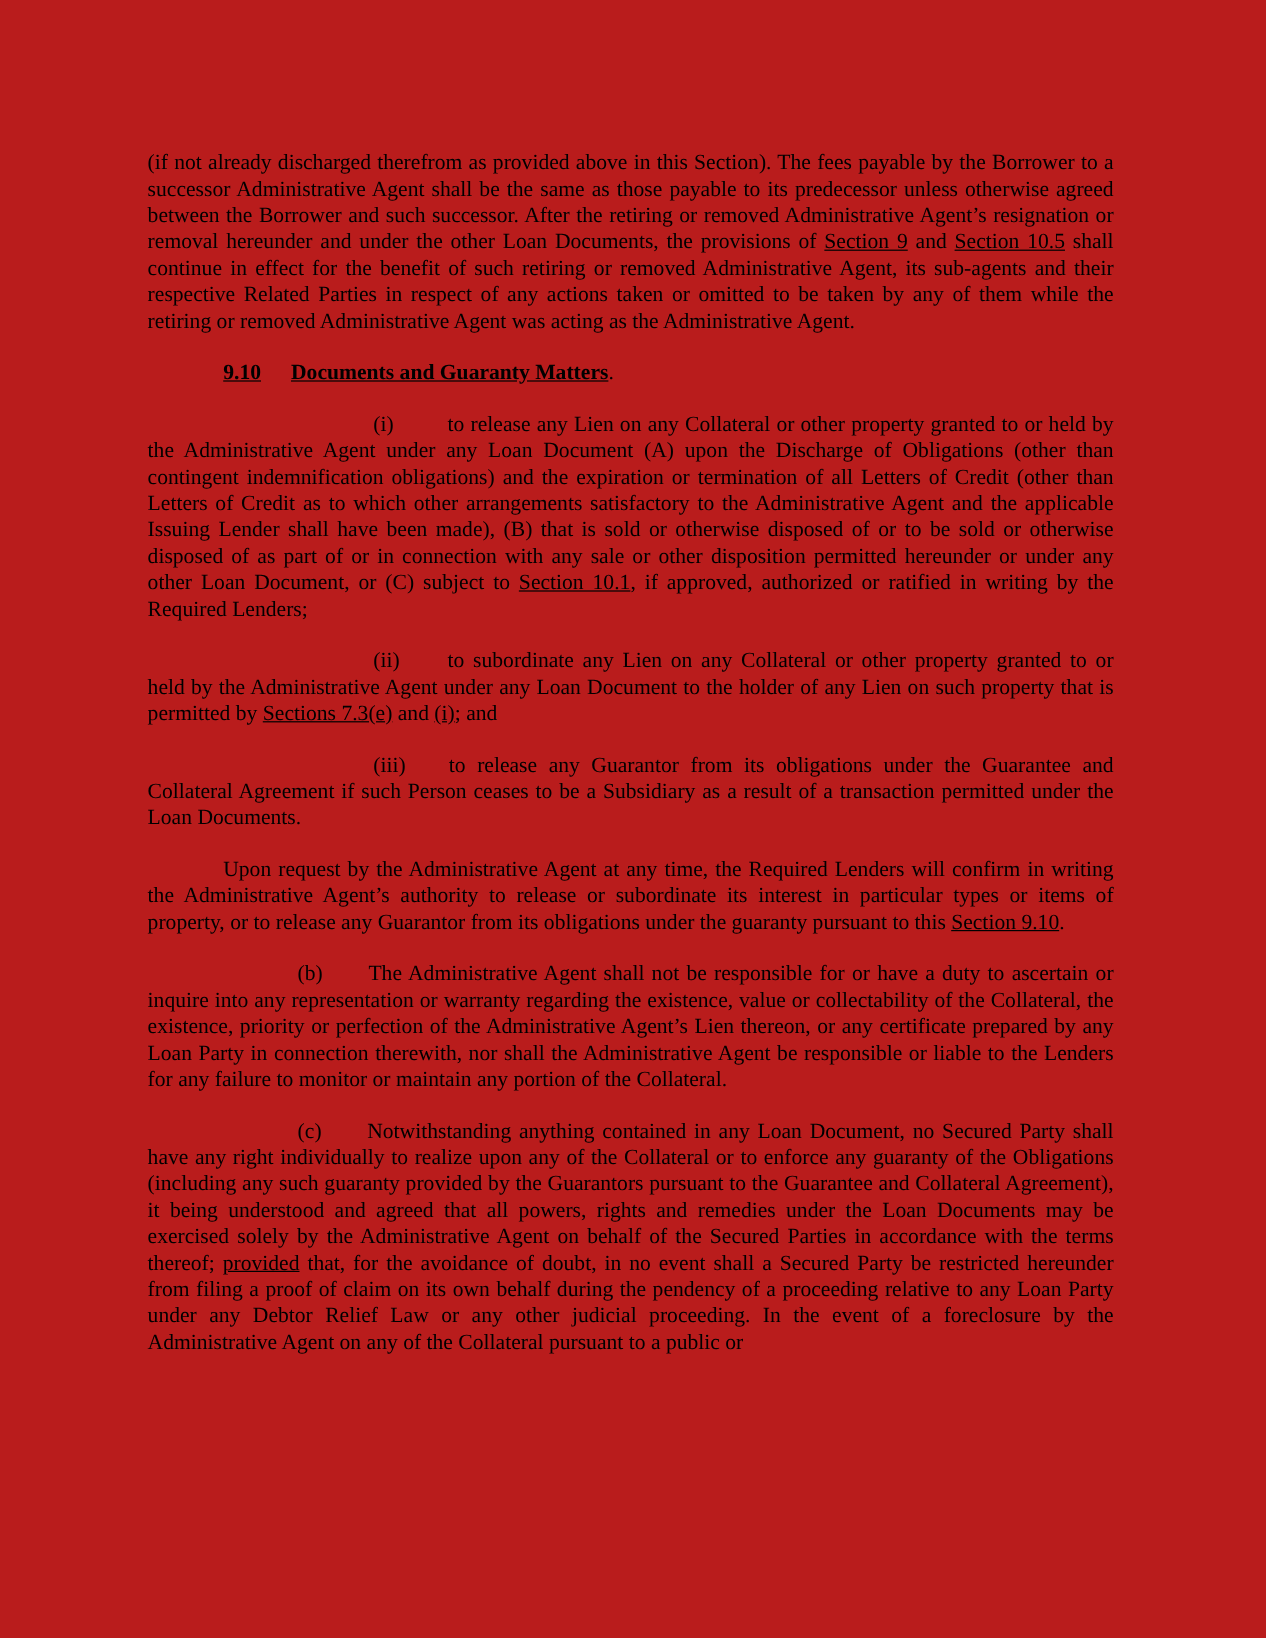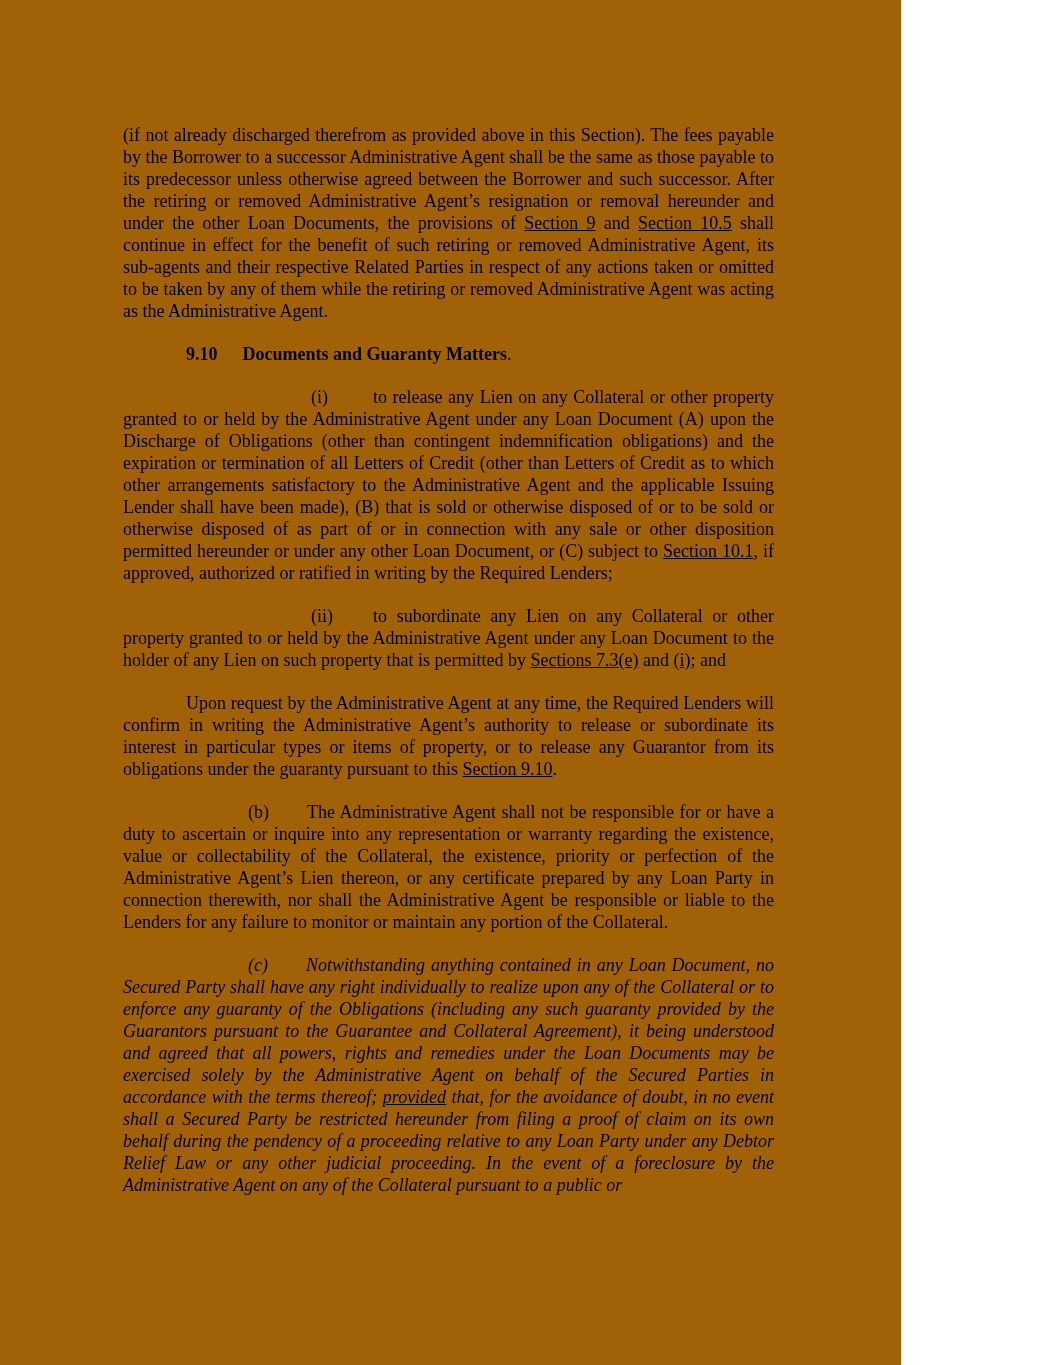--- a/index.html
+++ b/index.html
@@ -8,46 +8,46 @@
     background: #ffffff;
   }
   body {
     width: 1055px;
     min-height: 1365px;
     font-family: "Liberation Serif", "DejaVu Serif", serif;
     color: #000000;
   }
   .page {
     box-sizing: border-box;
-    width: 901px;
+    width: 1055px;
     min-height: 1365px;
     padding: 124px 127px 60px 123px;
-    background: #a16207;
+    background: #b91c1c;
   }
   .para {
     margin: 0 0 21px 0;
     font-size: 18px;
     line-height: 22px;
     text-align: justify;
   }
   .para:last-child {
     margin-bottom: 16px;
-    font-style: italic;
   }
   .tab {
     display: inline-block;
     height: 1px;
   }
-  .seg-bold { font-weight: bold; }
+  .seg-bold { font-weight: bold; text-decoration: underline; }
   .seg-underline { text-decoration: underline; }
 </style>
 </head>
 <body>
 
 <div class="page">
     <p class="para" style="text-indent: 0px;"><span>(if not already discharged therefrom as provided above in this Section).  The fees payable by the Borrower to a successor Administrative Agent shall be the same as those payable to its predecessor unless otherwise agreed between the Borrower and such successor.  After the retiring or removed Administrative Agent’s resignation or removal hereunder and under the other Loan Documents, the provisions of </span><span class="seg-underline">Section 9</span><span> and </span><span class="seg-underline">Section 10.5</span><span> shall continue in effect for the benefit of such retiring or removed Administrative Agent, its sub-agents and their respective Related Parties in respect of any actions taken or omitted to be taken by any of them while the retiring or removed Administrative Agent was acting as the Administrative Agent.</span></p>
     <p class="para" style="text-indent: 63px;"><span class="seg-bold">9.10</span><span class="tab" style="width: 25px;"></span><span class="seg-bold">Documents and Guaranty Matters</span><span>.</span></p>
     <p class="para" style="text-indent: 188px;"><span>(i)</span><span class="tab" style="width: 45px;"></span><span>to release any Lien on any Collateral or other property granted to or held by the Administrative Agent under any Loan Document (A) upon the Discharge of Obligations (other than contingent indemnification obligations) and the expiration or termination of all Letters of Credit (other than Letters of Credit as to which other arrangements satisfactory to the Administrative Agent and the applicable Issuing Lender shall have been made), (B) that is sold or otherwise disposed of or to be sold or otherwise disposed of as part of or in connection with any sale or other disposition permitted hereunder or under any other Loan Document, or (C) subject to </span><span class="seg-underline">Section 10.1</span><span>, if approved, authorized or ratified in writing by the Required Lenders;</span></p>
     <p class="para" style="text-indent: 188px;"><span>(ii)</span><span class="tab" style="width: 40px;"></span><span>to subordinate any Lien on any Collateral or other property granted to or held by the Administrative Agent under any Loan Document to the holder of any Lien on such property that is permitted by </span><span class="seg-underline">Sections 7.3(e)</span><span> and </span><span class="seg-underline">(i)</span><span>; and</span></p>
+    <p class="para" style="text-indent: 188px;"><span>(iii)</span><span class="tab" style="width: 36px;"></span><span>to release any Guarantor from its obligations under the Guarantee and Collateral Agreement if such Person ceases to be a Subsidiary as a result of a transaction permitted under the Loan Documents.</span></p>
     <p class="para" style="text-indent: 63px;"><span>Upon request by the Administrative Agent at any time, the Required Lenders will confirm in writing the Administrative Agent’s authority to release or subordinate its interest in particular types or items of property, or to release any Guarantor from its obligations under the guaranty pursuant to this </span><span class="seg-underline">Section 9.10</span><span>.</span></p>
     <p class="para" style="text-indent: 125px;"><span>(b)</span><span class="tab" style="width: 38px;"></span><span>The Administrative Agent shall not be responsible for or have a duty to ascertain or inquire into any representation or warranty regarding the existence, value or collectability of the Collateral, the existence, priority or perfection of the Administrative Agent’s Lien thereon, or any certificate prepared by any Loan Party in connection therewith, nor shall the Administrative Agent be responsible or liable to the Lenders for any failure to monitor or maintain any portion of the Collateral.</span></p>
     <p class="para" style="text-indent: 125px;"><span>(c)</span><span class="tab" style="width: 38px;"></span><span>Notwithstanding anything contained in any Loan Document, no Secured Party shall have any right individually to realize upon any of the Collateral or to enforce any guaranty of the Obligations (including any such guaranty provided by the Guarantors pursuant to the Guarantee and Collateral Agreement), it being understood and agreed that all powers, rights and remedies under the Loan Documents may be exercised solely by the Administrative Agent on behalf of the Secured Parties in accordance with the terms thereof; </span><span class="seg-underline">provided</span><span> that, for the avoidance of doubt, in no event shall a Secured Party be restricted hereunder from filing a proof of claim on its own behalf during the pendency of a proceeding relative to any Loan Party under any Debtor Relief Law or any other judicial proceeding.  In the event of a foreclosure by the Administrative Agent on any of the Collateral pursuant to a public or</span></p>
   </div>
 
 </body></html>

